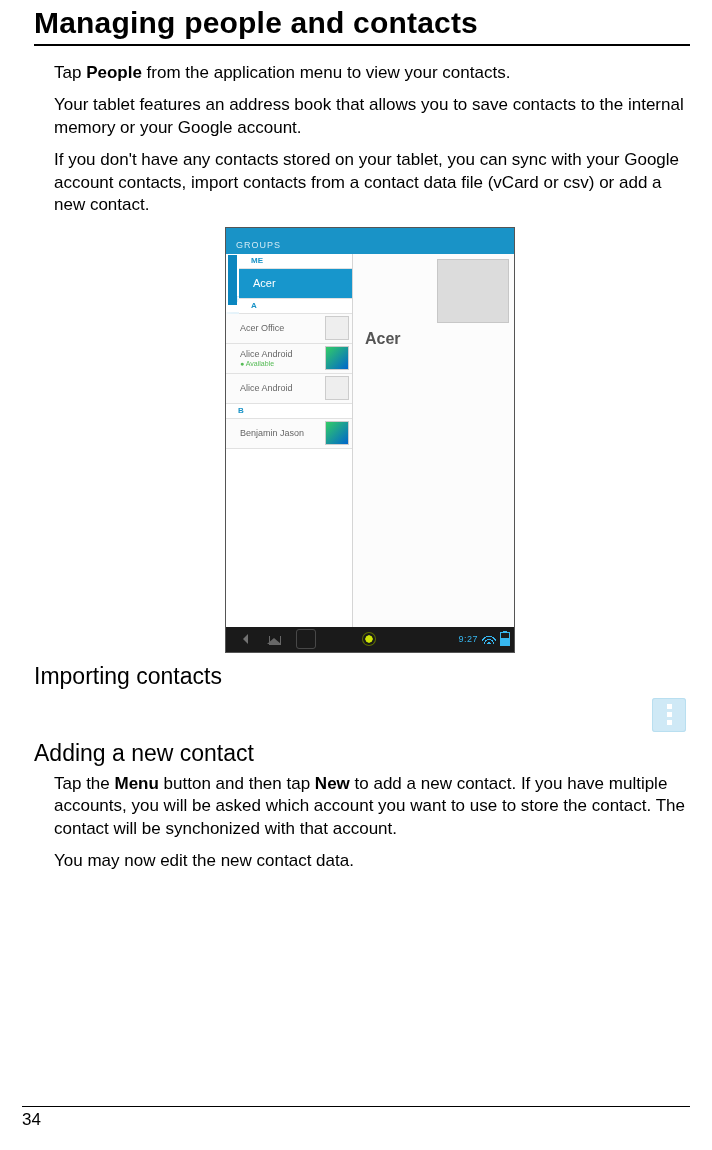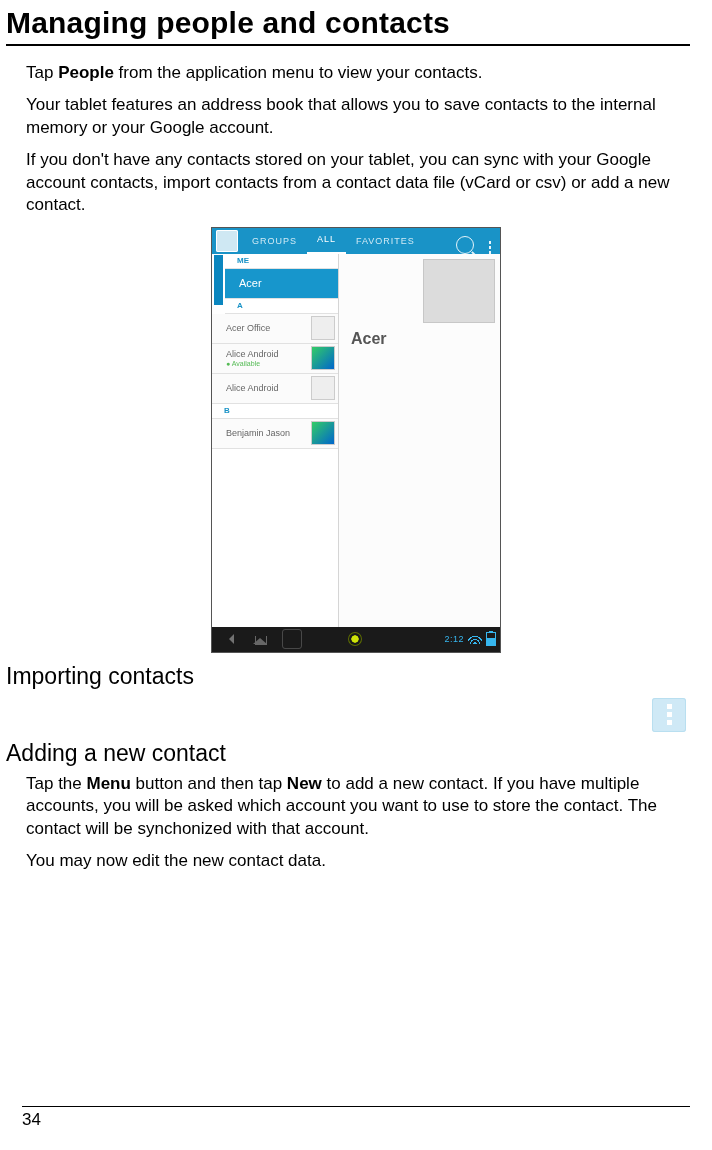--- a/index.html
+++ b/index.html
@@ -6,21 +6,21 @@
   body{
     width:712px;
     height:1150px;
     font-family:Arial, Helvetica, sans-serif;
     color:#000;
     background:#fff;
     position:relative;
     box-sizing:border-box;
   }
   .page{
-    padding:6px 22px 0 6px;
+    padding:6px 22px 0 34px;
     box-sizing:border-box;
   }
   h1.title{
     font-size:30px;
     font-weight:700;
     margin:0 0 4px 0;
     letter-spacing:0.2px;
   }
   .rule{
     border:none;
@@ -55,23 +55,24 @@
     background:#fff;
     font-family:sans-serif;
     position:relative;
     box-sizing:border-box;
     font-size:10px;
   }
   .shot .topbar{
     height:26px;
     background:#1993c7;
     display:flex;
-    align-items:flex-end;
+    align-items:flex-start;
     color:#e9f5fb;
     font-size:9px;
+    flex-direction:column;
   }
   .shot .topbar .logo{
     width:22px;height:22px;background:#cfe8f3;margin:2px 4px;
     border-radius:2px;box-shadow:inset 0 0 0 1px #fff;
   }
   .shot .topbar .t{
     flex:none;padding:0 10px;height:100%;display:flex;align-items:center;
     letter-spacing:1px;color:#d0eaf5;
   }
   .shot .topbar .t.sel{
@@ -274,21 +275,21 @@
             <div class="ph"></div>
             <div class="name">Acer</div>
           </div>
         </div>
         <div class="navbar">
           <div class="ic arrow"></div>
           <div class="ic home"></div>
           <div class="ic"></div>
           <div class="center-dot"></div>
           <div class="status">
-            <span>2:12</span>
+            <span>9:27</span>
             <span class="wifi"></span>
             <span class="bat"></span>
           </div>
         </div>
       </div>
     </div>
 
   </div>
 
   <h2 class="sub">Importing contacts</h2>

